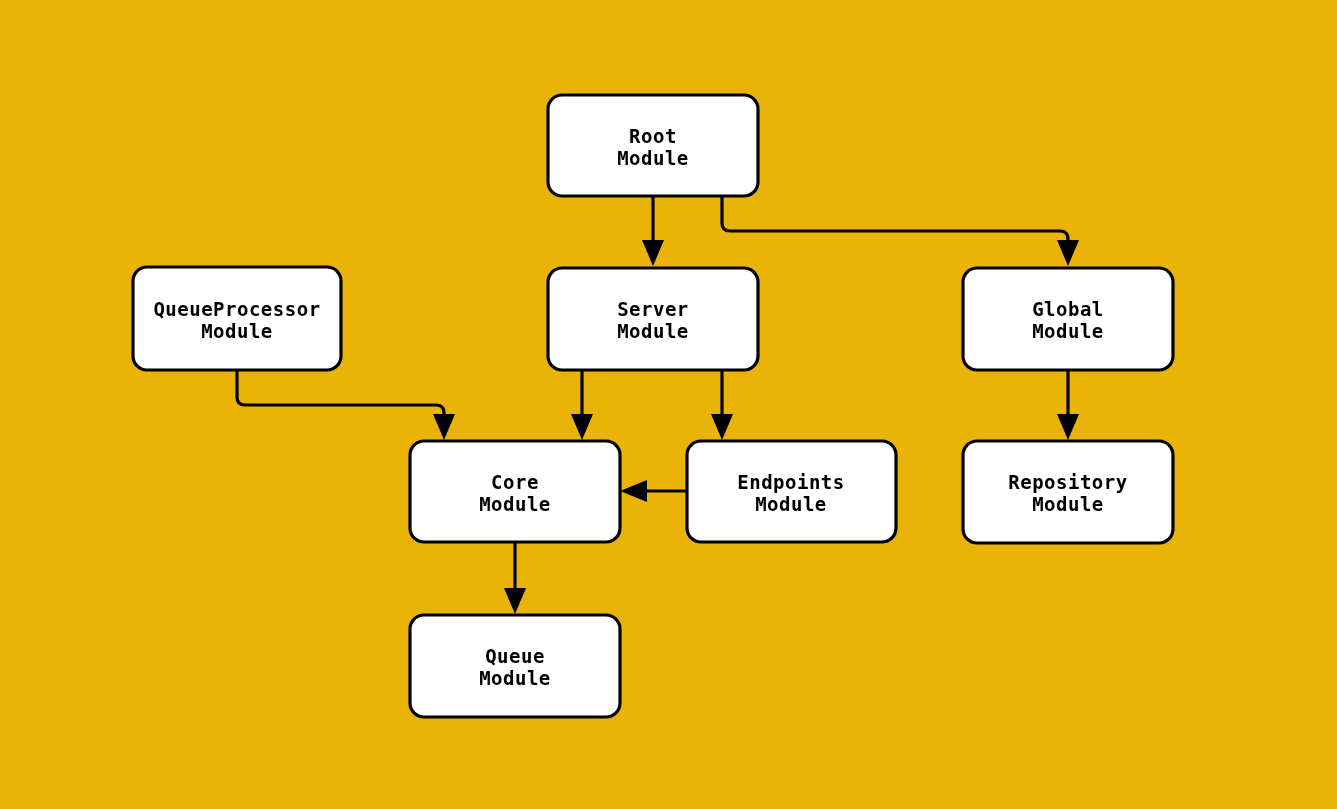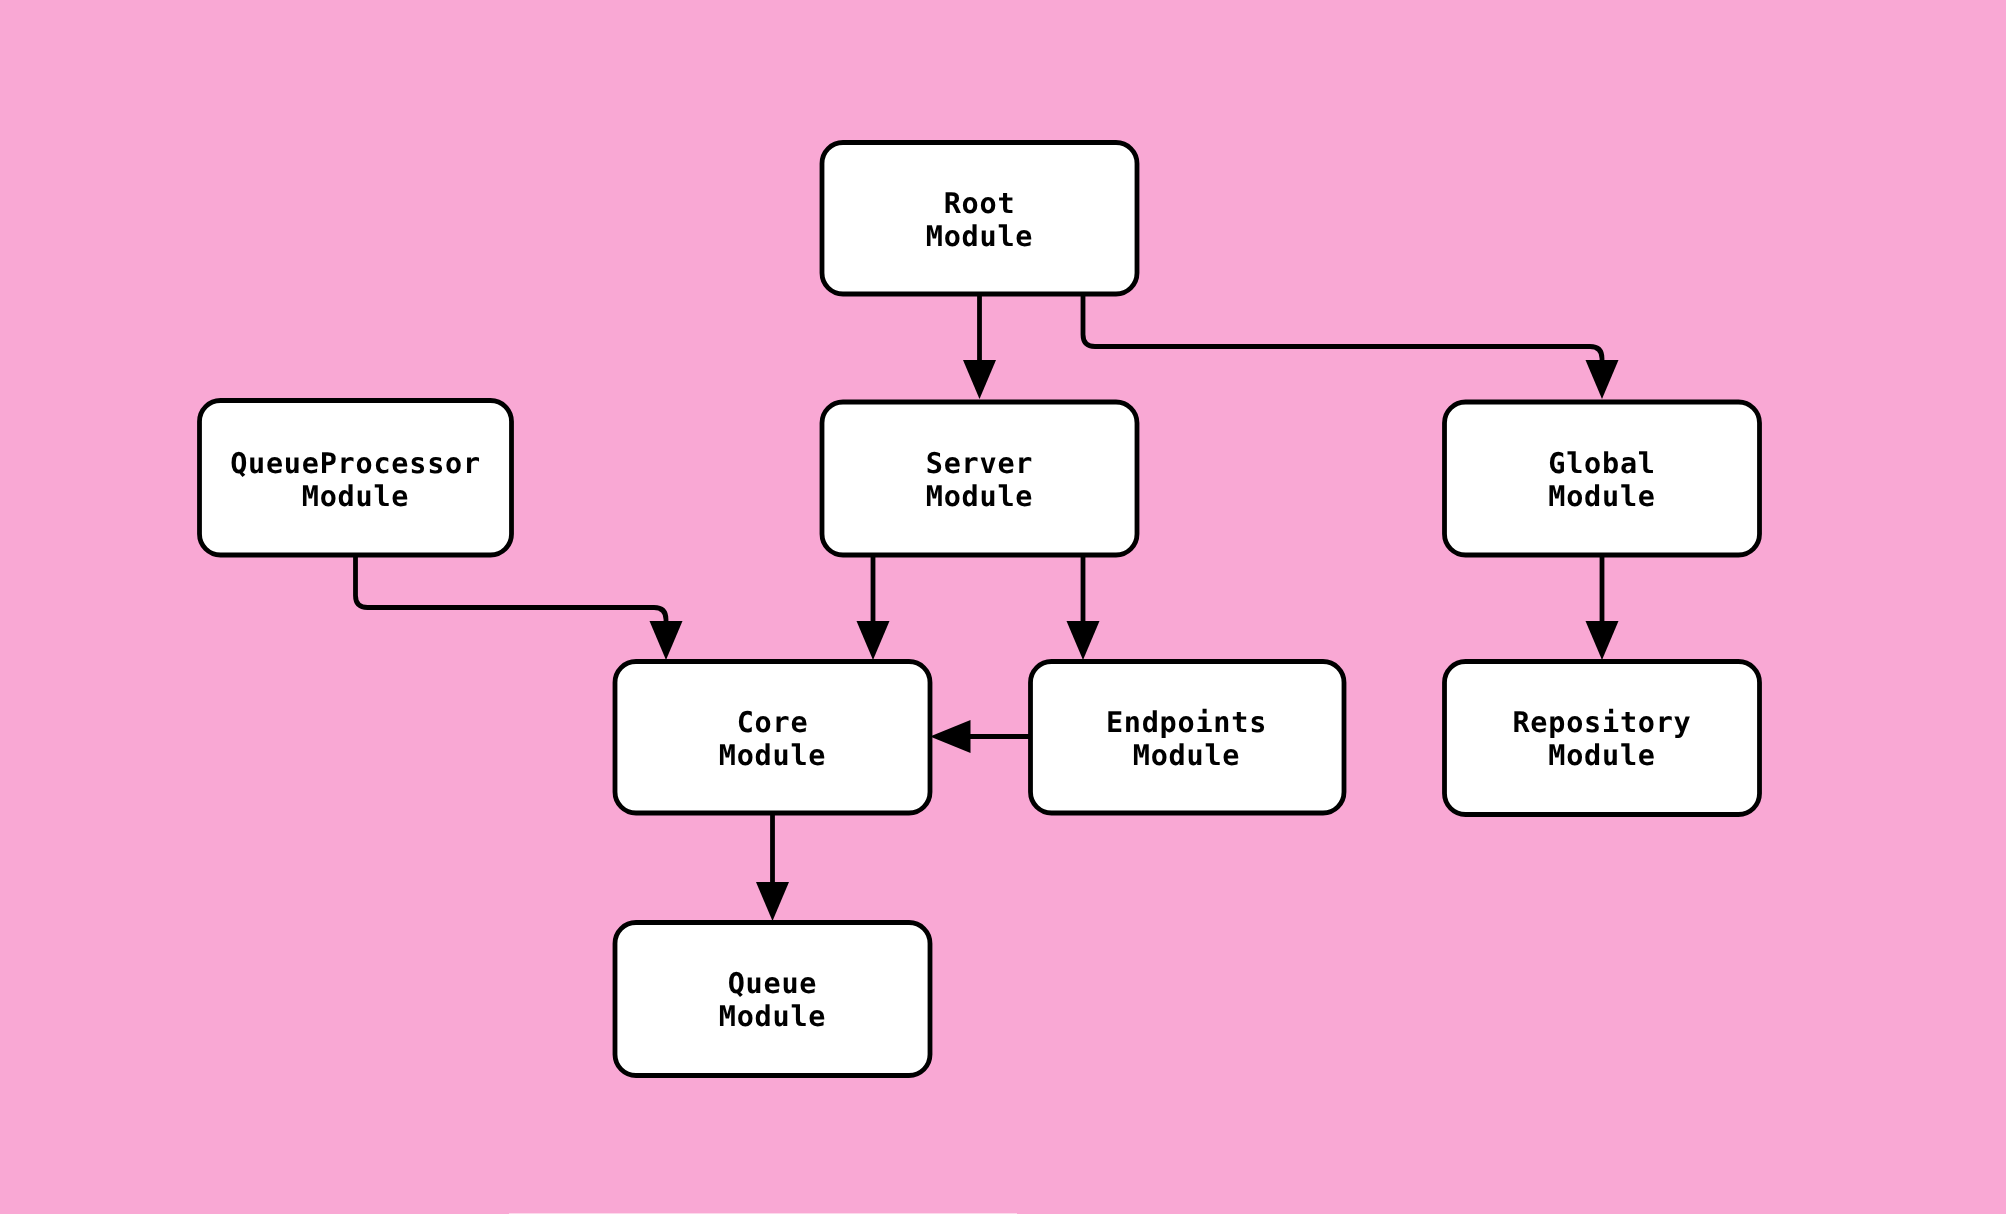--- a/index.html
+++ b/index.html
@@ -10,21 +10,21 @@
   body {
     width: 1337px;
     height: 809px;
     font-family: "DejaVu Sans Mono", "Liberation Mono", monospace;
     overflow: hidden;
   }
   #diagram-root {
     position: relative;
     width: 1337px;
     height: 809px;
-    background: #f9a8d4;
+    background: #eab308;
   }
   svg#graph {
     position: absolute;
     top: 0;
     left: 0;
     width: 1337px;
     height: 809px;
     display: block;
   }
   .node-rect {

